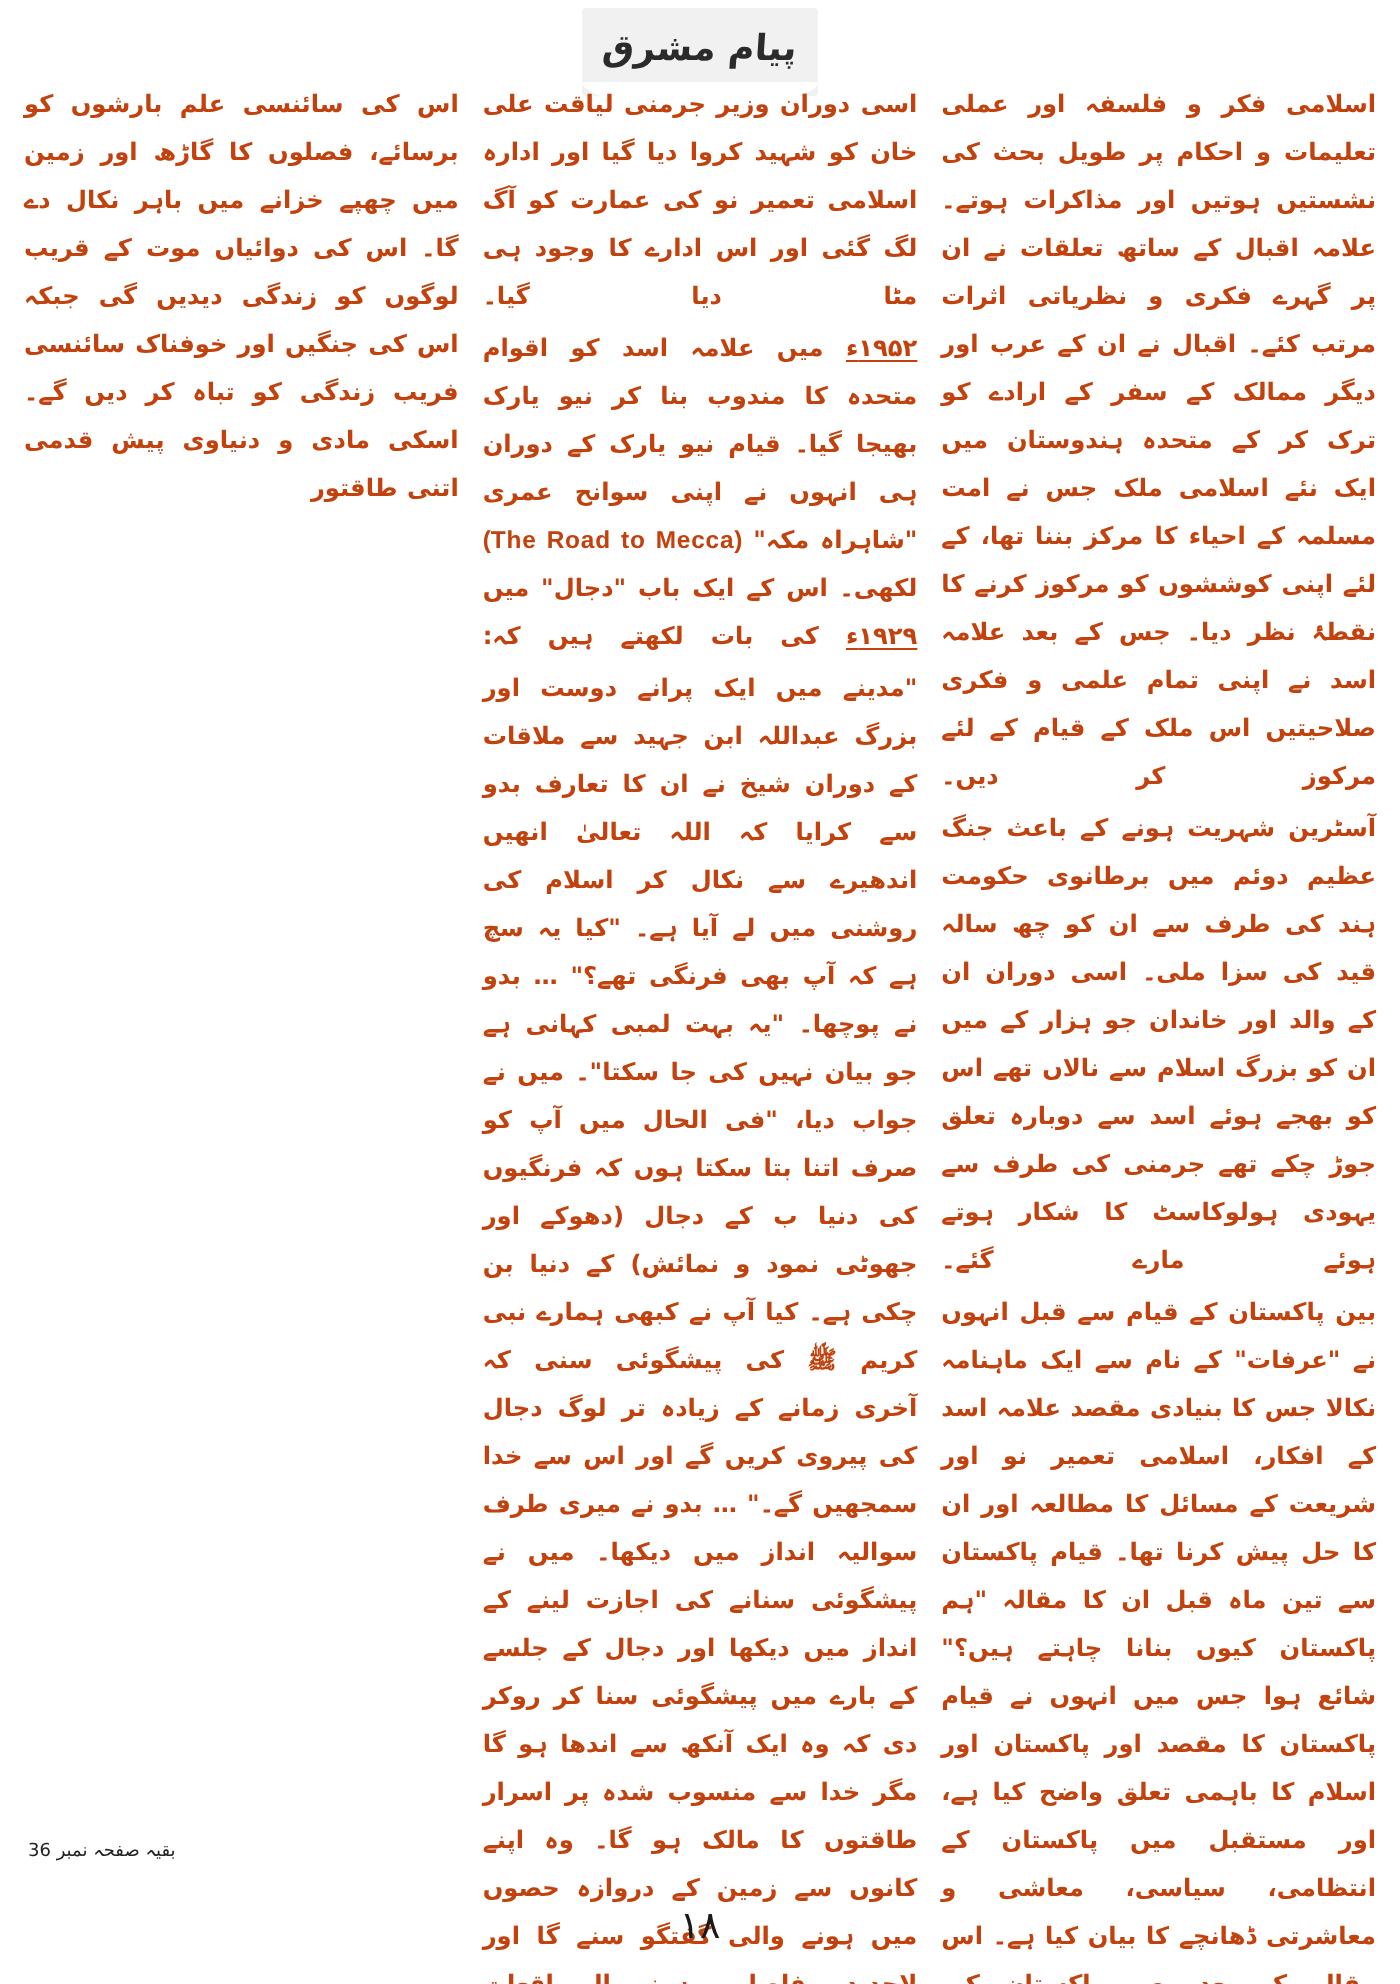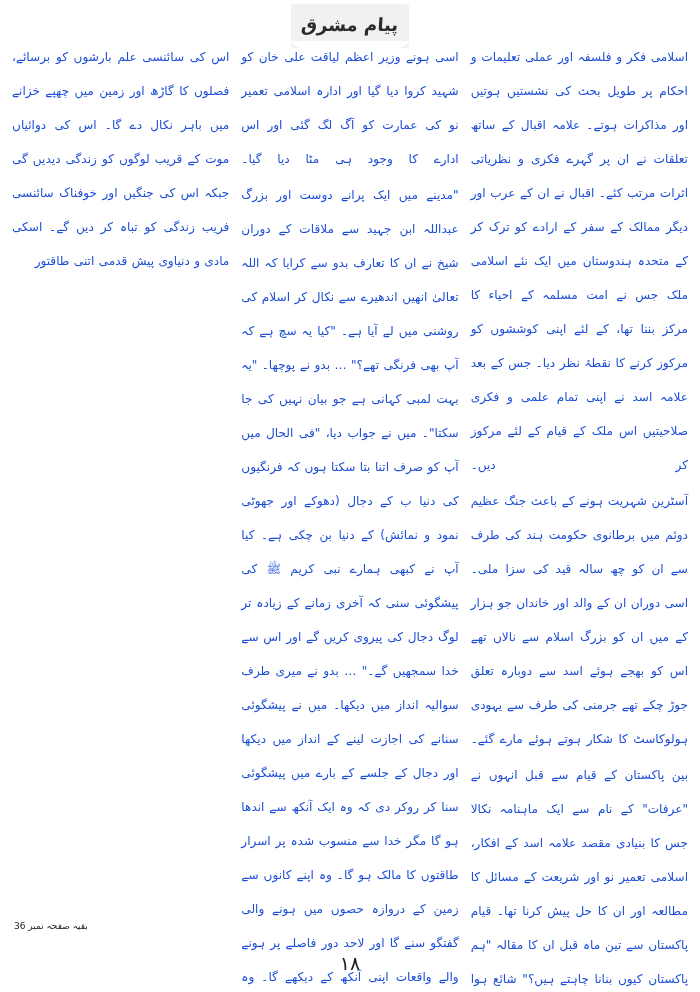--- a/index.html
+++ b/index.html
@@ -77,26 +77,26 @@
     min-width:0;
     padding:0 6px;
     box-sizing:border-box;
     position:relative;
   }
   .col + .col{ }
 
   .para{
     margin:0 0 2px 0;
     font-size:12.1px;
-    line-height:34px;
+    line-height:24px;
     text-align:justify;
     text-align-last:justify;
     word-spacing:0.5px;
-    color:#1d4ed8;
-    font-weight:400;
+    color:#c2410c;
+    font-weight:700;
   }
   .para.last-right{ text-align-last:right; }
 
   .lat{
     direction:ltr;
     unicode-bidi:isolate;
     font-family:"Liberation Sans",sans-serif;
     font-size:12.2px;
     letter-spacing:.4px;
   }
@@ -137,21 +137,22 @@
   <div class="columns">
 
     <div class="col">
       <p class="para">اسلامی فکر و فلسفہ اور عملی تعلیمات و احکام پر طویل بحث کی نشستیں ہوتیں اور مذاکرات ہوتے۔ علامہ اقبال کے ساتھ تعلقات نے ان پر گہرے فکری و نظریاتی اثرات مرتب کئے۔ اقبال نے ان کے عرب اور دیگر ممالک کے سفر کے ارادے کو ترک کر کے متحدہ ہندوستان میں ایک نئے اسلامی ملک جس نے امت مسلمہ کے احیاء کا مرکز بننا تھا، کے لئے اپنی کوششوں کو مرکوز کرنے کا نقطۂ نظر دیا۔ جس کے بعد علامہ اسد نے اپنی تمام علمی و فکری صلاحیتیں اس ملک کے قیام کے لئے مرکوز کر دیں۔</p>
       <p class="para">آسٹرین شہریت ہونے کے باعث جنگ عظیم دوئم میں برطانوی حکومت ہند کی طرف سے ان کو چھ سالہ قید کی سزا ملی۔ اسی دوران ان کے والد اور خاندان جو ہزار کے میں ان کو بزرگ اسلام سے نالاں تھے اس کو بھجے ہوئے اسد سے دوبارہ تعلق جوڑ چکے تھے جرمنی کی طرف سے یہودی ہولوکاسٹ کا شکار ہوتے ہوئے مارے گئے۔</p>
       <p class="para">بین پاکستان کے قیام سے قبل انہوں نے "عرفات" کے نام سے ایک ماہنامہ نکالا جس کا بنیادی مقصد علامہ اسد کے افکار، اسلامی تعمیر نو اور شریعت کے مسائل کا مطالعہ اور ان کا حل پیش کرنا تھا۔ قیام پاکستان سے تین ماہ قبل ان کا مقالہ "ہم پاکستان کیوں بنانا چاہتے ہیں؟" شائع ہوا جس میں انہوں نے قیام پاکستان کا مقصد اور پاکستان اور اسلام کا باہمی تعلق واضح کیا ہے، اور مستقبل میں پاکستان کے انتظامی، سیاسی، معاشی و معاشرتی ڈھانچے کا بیان کیا ہے۔ اس مقالے کے بعد بھی پاکستان کی علمی و عملی اہمیت کا اندازہ ہو سکتا ہے کہ جو آج چھ ساٹھ سال گزر جانے کے بعد بھی پاکستان کے موجودہ مسائل کو نہ صرف بیان کرتی ہے بلکہ پاکستان کی تشکیل کے لئے اٹھنے والے ہر اس موجودہ سوالوں کے جواب ایمانداری و اخلاص سے دینے پر مجبور کر رہی ہے۔ اسی طرح قیام پاکستان سے ایک ماہ قبل ان کا مقالہ "آئین اسلامی کی طرف" بھی عرفات میں شائع ہوا، جو کہ "اسلام" کے نام پر بننے والی پاکستان کی ریاست میں اسلامی آئین کے ڈھانچے کے خد و خال پر پہلی کاوش تھی۔</p>
 
     </div>
 
     <div class="col">
-      <p class="para">اسی ہونے وزیر اعظم لیاقت علی خان کو شہید کروا دیا گیا اور ادارہ اسلامی تعمیر نو کی عمارت کو آگ لگ گئی اور اس ادارے کا وجود ہی مٹا دیا گیا۔</p>
+      <p class="para">اسی دوران وزیر جرمنی لیاقت علی خان کو شہید کروا دیا گیا اور ادارہ اسلامی تعمیر نو کی عمارت کو آگ لگ گئی اور اس ادارے کا وجود ہی مٹا دیا گیا۔</p>
+      <p class="para"><span class="uline">۱۹۵۲ء</span> میں علامہ اسد کو اقوام متحدہ کا مندوب بنا کر نیو یارک بھیجا گیا۔ قیام نیو یارک کے دوران ہی انہوں نے اپنی سوانح عمری "شاہراہ مکہ" <span class="lat">(The Road to Mecca)</span> لکھی۔ اس کے ایک باب "دجال" میں <span class="uline">۱۹۲۹ء</span> کی بات لکھتے ہیں کہ:</p>
       <p class="para">"مدینے میں ایک پرانے دوست اور بزرگ عبداللہ ابن جہید سے ملاقات کے دوران شیخ نے ان کا تعارف بدو سے کرایا کہ اللہ تعالیٰ انھیں اندھیرے سے نکال کر اسلام کی روشنی میں لے آیا ہے۔ "کیا یہ سچ ہے کہ آپ بھی فرنگی تھے؟" … بدو نے پوچھا۔ "یہ بہت لمبی کہانی ہے جو بیان نہیں کی جا سکتا"۔ میں نے جواب دیا، "فی الحال میں آپ کو صرف اتنا بتا سکتا ہوں کہ فرنگیوں کی دنیا ب کے دجال (دھوکے اور جھوٹی نمود و نمائش) کے دنیا بن چکی ہے۔ کیا آپ نے کبھی ہمارے نبی کریم ﷺ کی پیشگوئی سنی کہ آخری زمانے کے زیادہ تر لوگ دجال کی پیروی کریں گے اور اس سے خدا سمجھیں گے۔" … بدو نے میری طرف سوالیہ انداز میں دیکھا۔ میں نے پیشگوئی سنانے کی اجازت لینے کے انداز میں دیکھا اور دجال کے جلسے کے بارے میں پیشگوئی سنا کر روکر دی کہ وہ ایک آنکھ سے اندھا ہو گا مگر خدا سے منسوب شدہ پر اسرار طاقتوں کا مالک ہو گا۔ وہ اپنے کانوں سے زمین کے دروازہ حصوں میں ہونے والی گفتگو سنے گا اور لاحد دور فاصلے پر ہونے والے واقعات اپنی آنکھ کے دیکھے گا۔ وہ دنوں میں زمین کے کچھ سونے اور چاندی کے خزانے اپنی آنکھ نکال دے گا۔ وہ زمین کے حکم سے بارش برسائے گا۔ فصلوں کا گاڑھ دے گا۔ لوگوں کو مارے گا اور زندہ کر دے گا۔ وہ تمام گوایمان میں کفر ہوں گے اسے خدا مانیں گے اور ادب سے اسے سجدہ کریں گے۔ مگر وہ تمام لوگ جو ایمان میں مضبوط ہوں گے وہ اس کے ماتھے پر یہ الفاظ لکھے ہوئے دیکھیں گے "خدا کا منکر"۔ اور وہ جانتے ہوں گے کہ یہ دجال ایک خدا کی جانب سے ان کے لئے خدا کا امتحان ہے۔ یہ بن کر میرا بدوی دوست حیرانی کے مارے گویا ہوا، "اللہ کی پناہ مانگتا ہوں۔ "میں نے کہا: یہ جدید ٹیکنیکی تہذیب کا کمال بیان ہے۔ دجال کی "ایک آنکھ" ہو گی۔ اس کا مطلب ہے کہ وہ زندگی کو صرف ایک رخ سے دیکھے گا یعنی مادی ترقی۔ وہ روحانی نشو کو نہیں سوچے گا۔ اس کی مشینی ترقی کی وجہ سے انسان اپنی قدرتی صلاحیت سے بہت باہرکل کر دیکھے اور سننے کے قابل بنا دے گا اور طویل ترین فاصلے غیر معمولی تیز رفتاری سے طے ہوں گے۔</p>
     </div>
 
     <div class="col">
       <p class="para last-right">اس کی سائنسی علم بارشوں کو برسائے، فصلوں کا گاڑھ اور زمین میں چھپے خزانے میں باہر نکال دے گا۔ اس کی دوائیاں موت کے قریب لوگوں کو زندگی دیدیں گی جبکہ اس کی جنگیں اور خوفناک سائنسی فریب زندگی کو تباہ کر دیں گے۔ اسکی مادی و دنیاوی پیش قدمی اتنی طاقتور</p>
       <div class="contd">بقیہ صفحہ نمبر 36</div>
     </div>
 
   </div>
 

